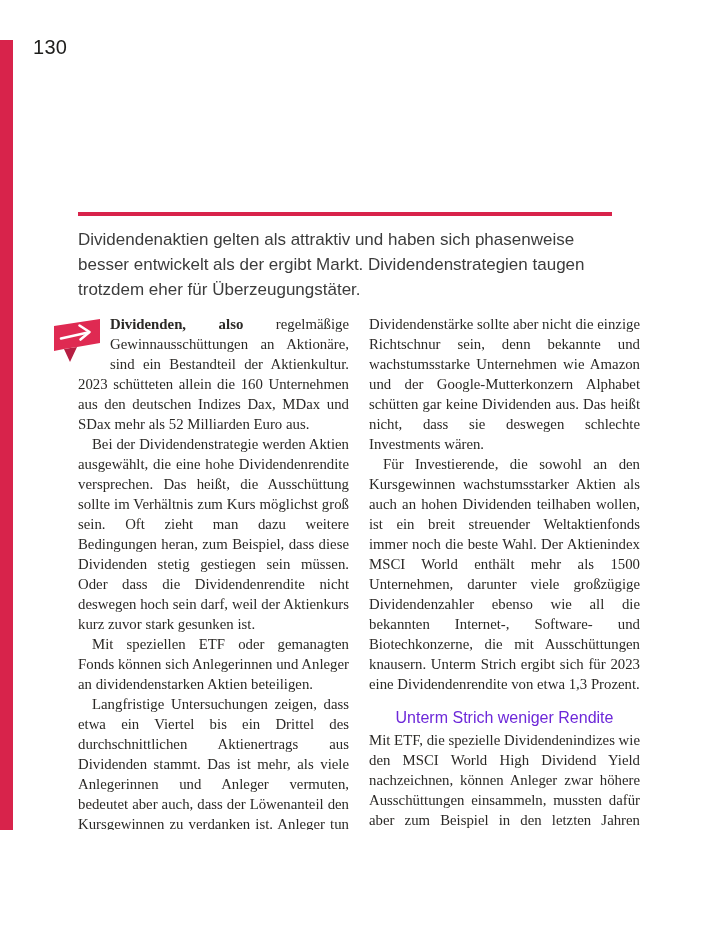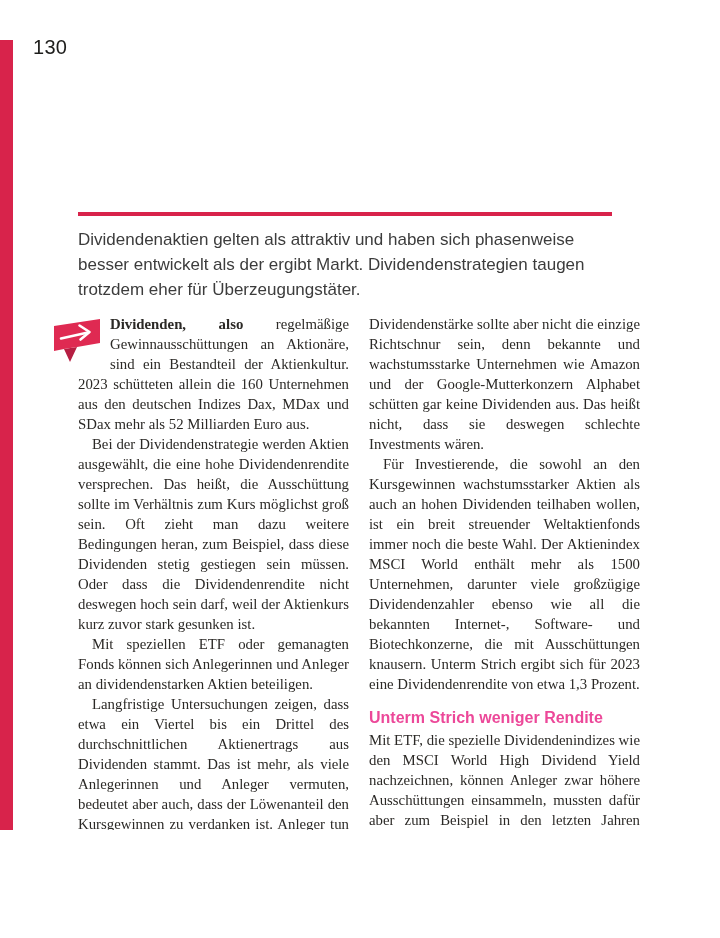--- a/index.html
+++ b/index.html
@@ -74,23 +74,23 @@
   .lead-bold { font-weight: 700; }
   .flag-icon {
     float: left;
     width: 52px;
     height: 48px;
     margin: 2px 8px 2px -28px;
   }
   .subhead {
     font-family: "Liberation Sans", sans-serif;
     font-size: 16px;
-    font-weight: 700;
-    color: #ec4899;
-    text-align: left;
+    font-weight: 400;
+    color: #6d28d9;
+    text-align: center;
     margin-top: 14px !important;
     margin-bottom: 2px !important;
     line-height: 20px;
   }
   .footer {
     position: absolute;
     left: 78px; top: 883px;
     font-size: 14px;
     color: #3c3c3c;
     font-family: "Liberation Sans", sans-serif;

